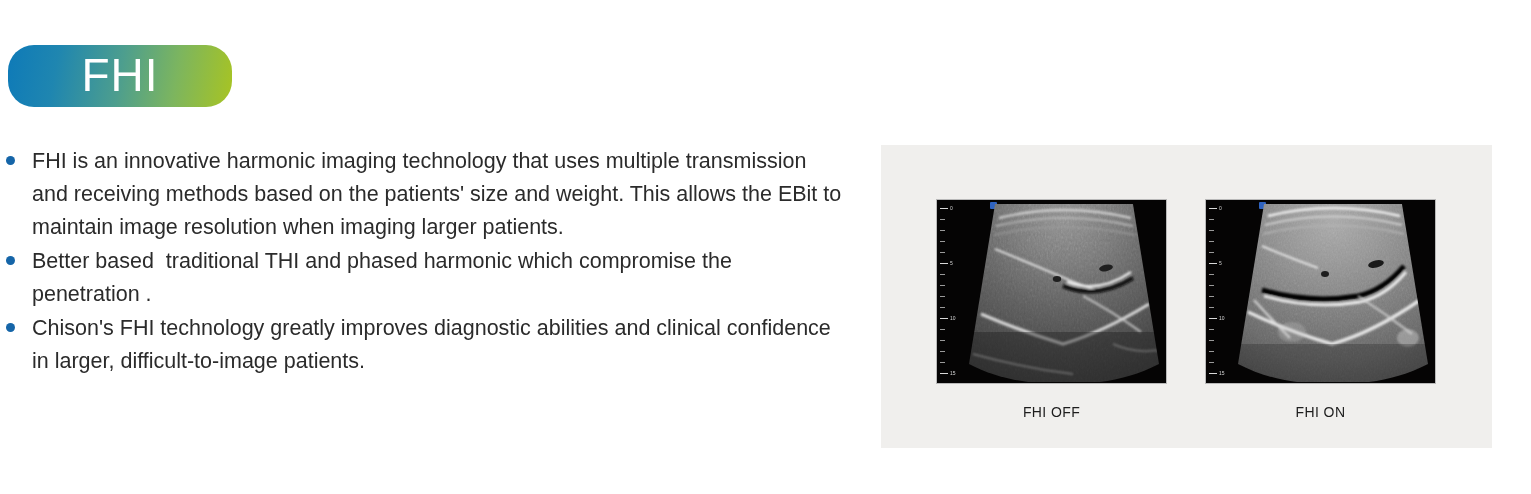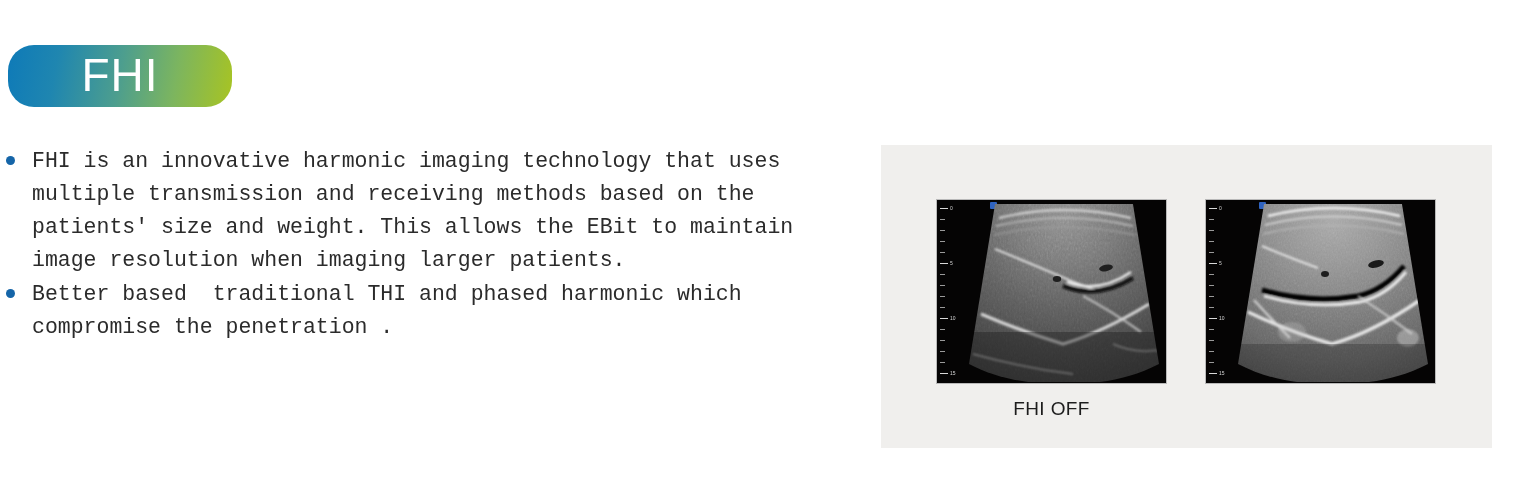--- a/index.html
+++ b/index.html
@@ -44,21 +44,20 @@
     letter-spacing: 1px;
     line-height: 1;
     padding-bottom: 2px;
   }
 
   #bullet-list {
     position: absolute;
     left: 0;
     top: 145px;
     width: 860px;
-    font-family: Liberation Mono, monospace;
   }
   .bullet-row {
     display: flex;
     align-items: flex-start;
     margin-bottom: 1px;
   }
   .bullet-dot {
     flex: 0 0 auto;
     width: 9px;
     height: 9px;
@@ -142,23 +141,23 @@
   .us-sector {
     position: absolute;
     left: 26px;
     top: 4px;
     width: 202px;
     height: 178px;
     overflow: hidden;
   }
 
   .caption {
-    margin-top: 14px;
+    margin-top: 20px;
     text-align: center;
-    font-size: 19px;
+    font-size: 14px;
     color: #1d1d1d;
     letter-spacing: 0.4px;
   }
 </style>
 </head>
 <body>
 
 <div id="left-column">
 
   <div id="fhi-badge">
@@ -170,20 +169,24 @@
     <div class="bullet-row">
       <span class="bullet-dot"></span>
       <span class="bullet-text">FHI is an innovative harmonic imaging technology that uses multiple transmission and receiving methods based on the patients' size and weight. This allows the EBit to maintain image resolution when imaging larger patients.</span>
     </div>
 
     <div class="bullet-row">
       <span class="bullet-dot"></span>
       <span class="bullet-text">Better based  traditional THI and phased harmonic which compromise the penetration .</span>
     </div>
 
+    <div class="bullet-row">
+      <span class="bullet-dot"></span>
+      <span class="bullet-text">Chison's FHI technology greatly improves diagnostic abilities and clinical confidence in larger, difficult-to-image patients.</span>
+    </div>
 
   </div>
 </div>
 
 <div id="image-panel">
 
   <div class="image-block" id="image-block-off">
     <div class="us-frame">
       <span class="us-marker"></span>
 
@@ -352,15 +355,16 @@
             </g>
 
             <ellipse cx="176" cy="134" rx="11" ry="9" fill="#d0d0d0" opacity="0.45" filter="url(#softOn)"></ellipse>
             <ellipse cx="60" cy="128" rx="14" ry="10" fill="#c4c4c4" opacity="0.3" filter="url(#softOn)"></ellipse>
 
             <rect x="0" y="140" width="202" height="38" fill="#212121" opacity="0.3"></rect>
           </g>
         </svg>
       </div>
     </div>
+    <div class="caption">FHI ON</div>
   </div>
 
 </div>
 
 </body></html>

